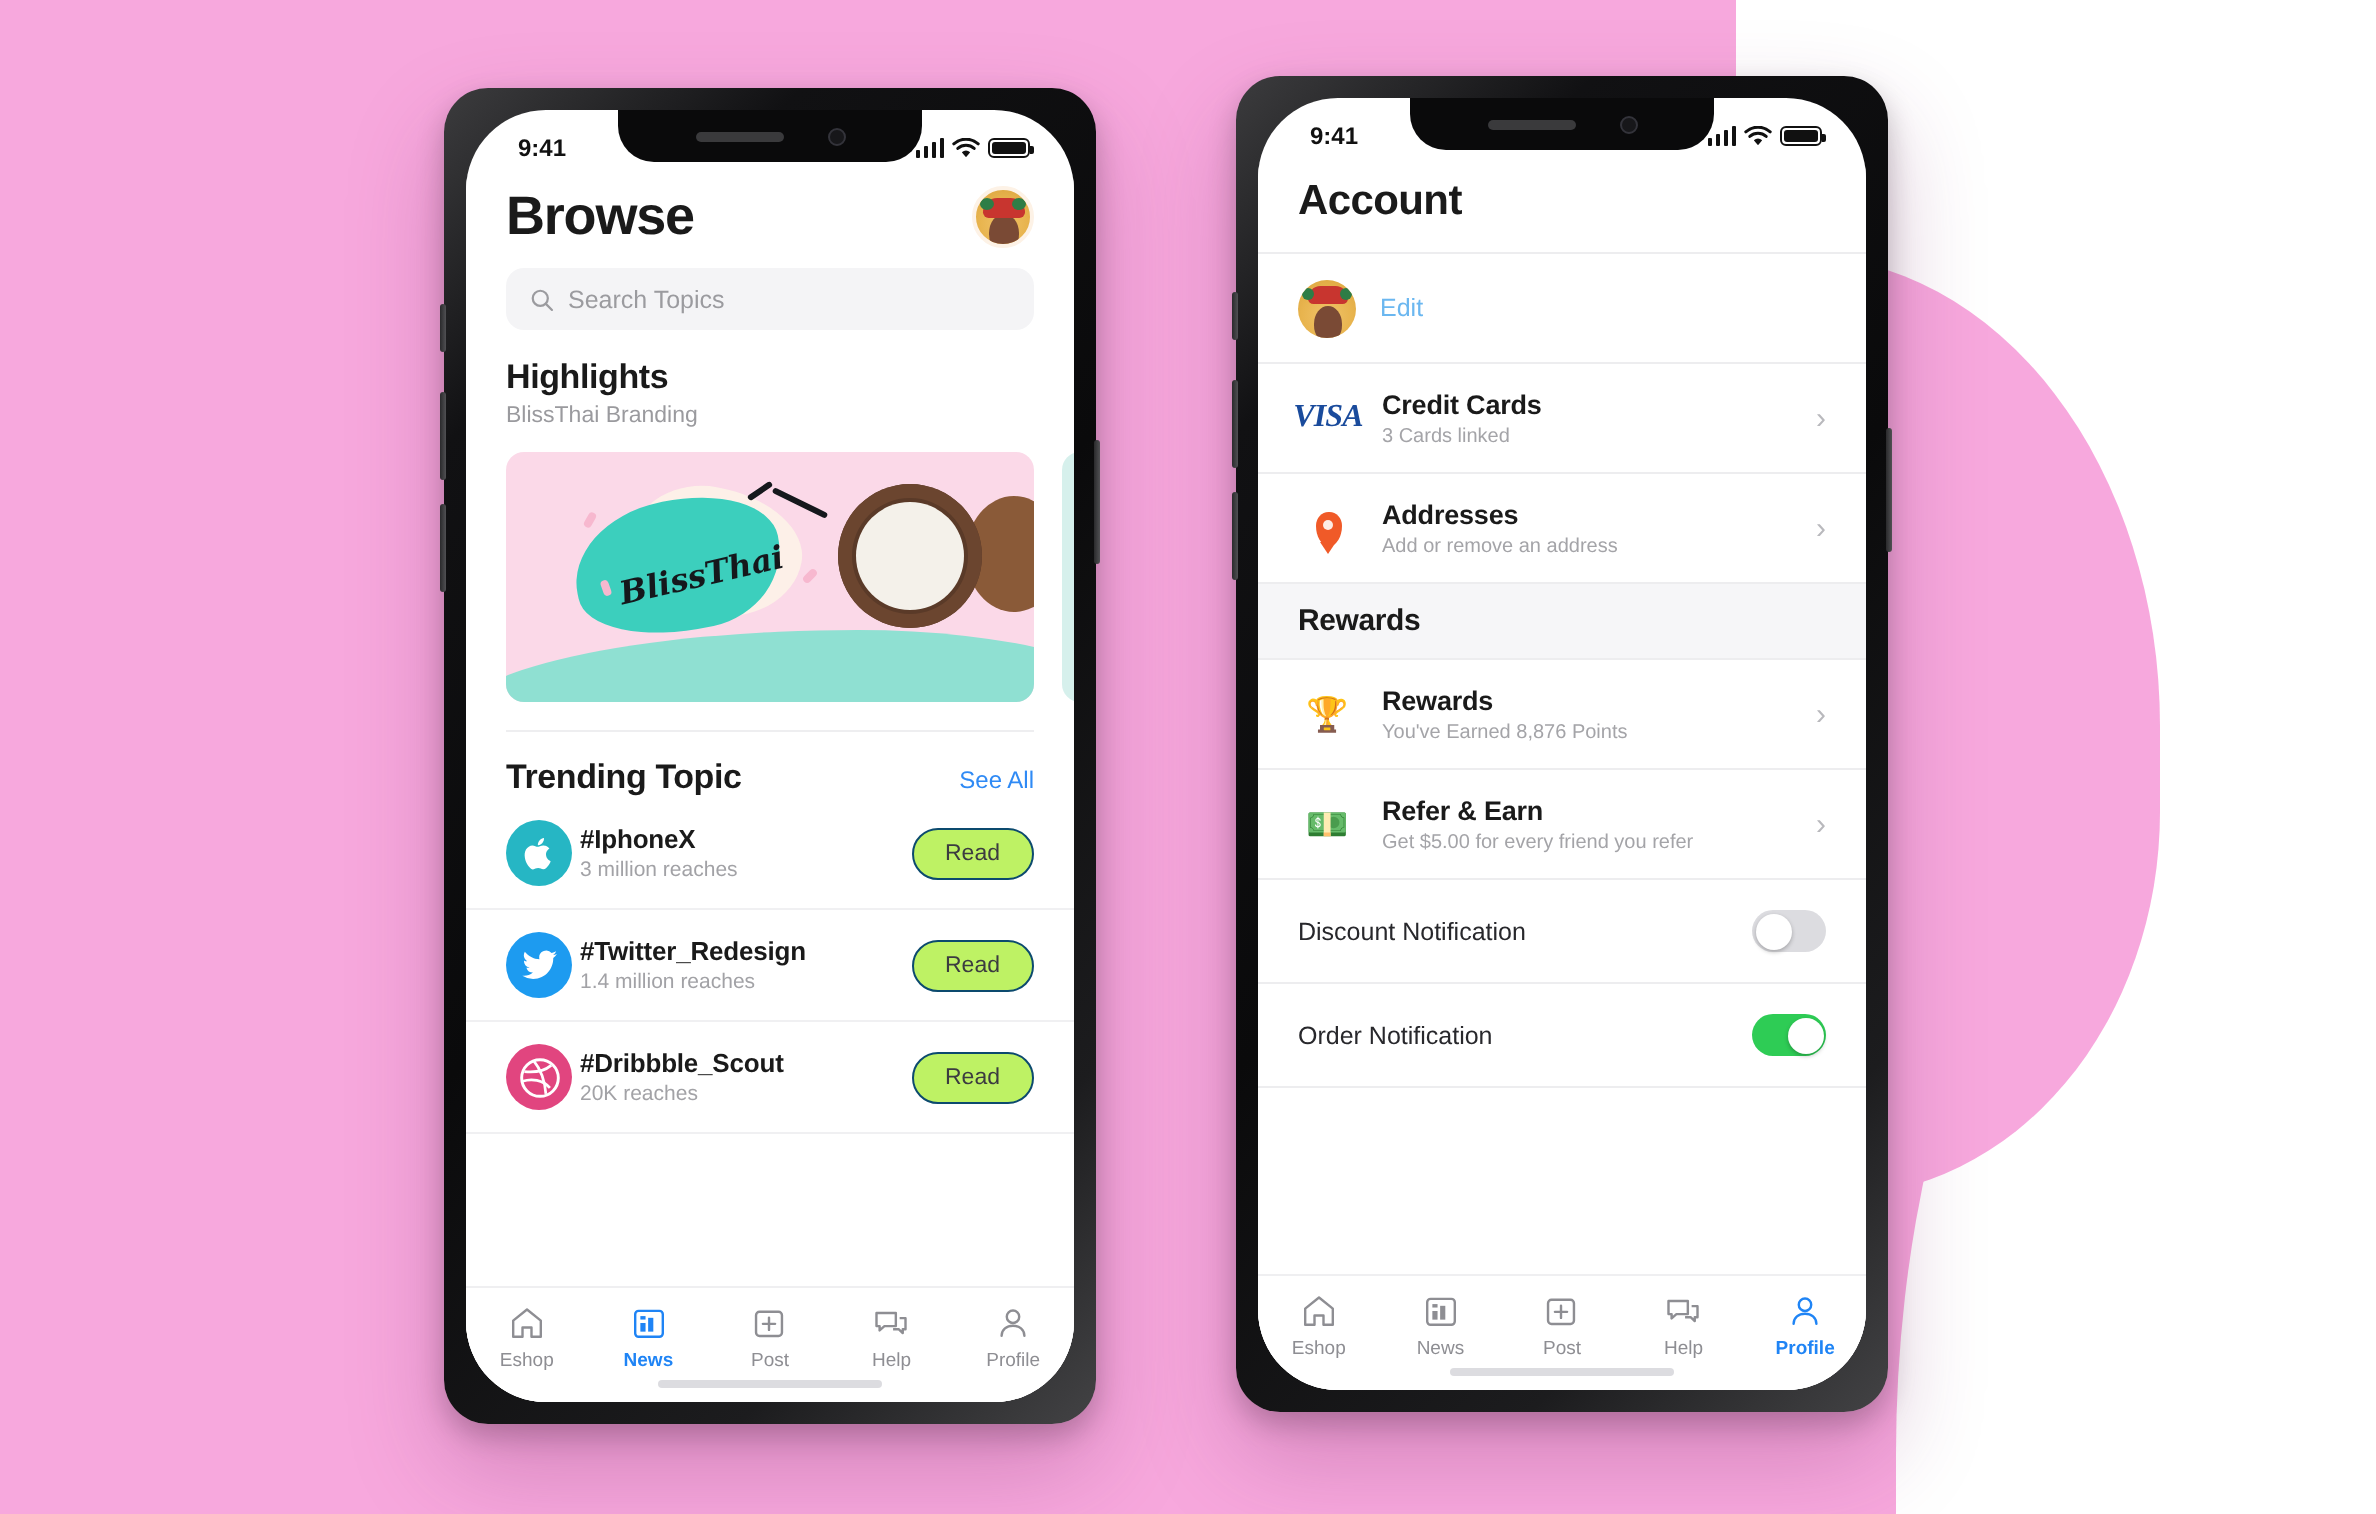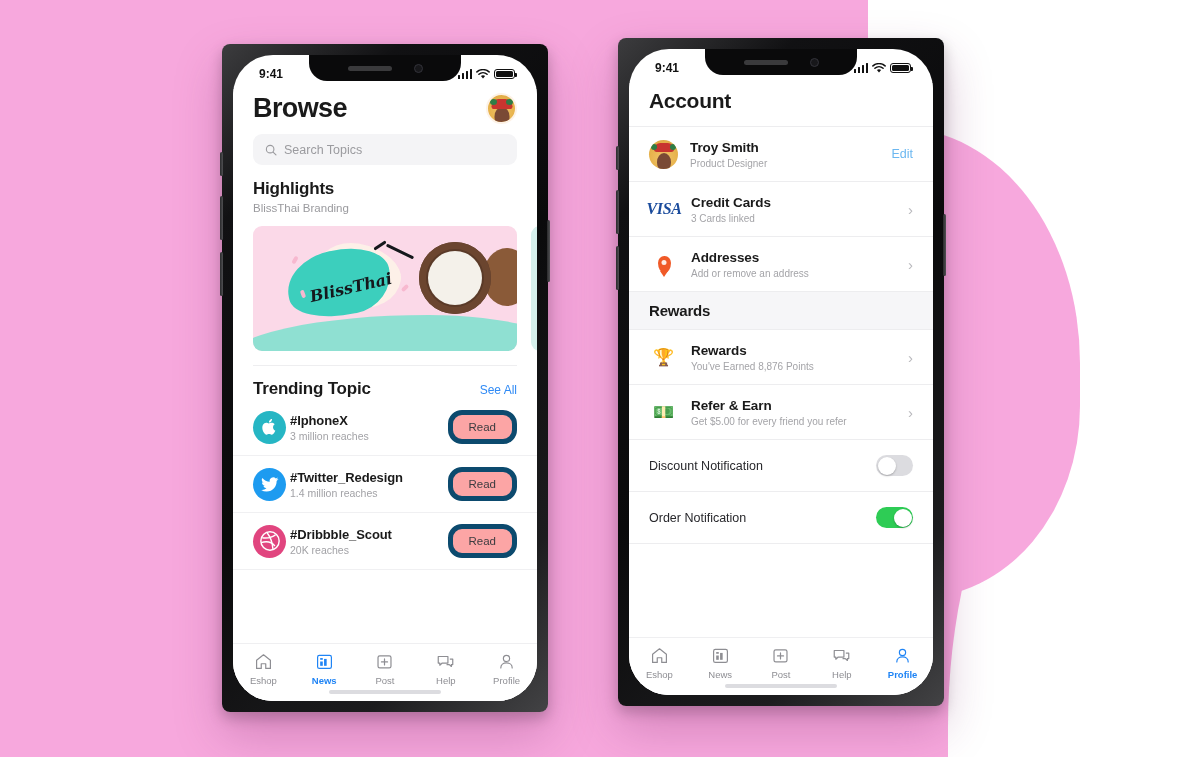--- a/index.html
+++ b/index.html
@@ -46,21 +46,21 @@
     width: 330px; height: 470px;
     background: #f7a8dd;
     border-radius: 50% 60% 54% 46% / 48% 55% 45% 52%;
   }
 
   
   .phone {
     position: absolute;
     width: 326px;
     height: 668px;
-    border-radius: 8px;
+    border-radius: 22px;
     background: linear-gradient(135deg, #3c3c3e 0%, #111113 18%, #0a0a0b 50%, #1c1c1e 82%, #434345 100%);
     padding: 11px;
     box-shadow: 0 22px 48px rgba(120,40,100,0.28), 0 6px 14px rgba(0,0,0,0.22);
   }
   #phone-browse { left: 222px; top: 44px; }
   #phone-account { left: 618px; top: 38px; }
 
   .phone-inner {
     position: relative;
     width: 100%; height: 100%;
@@ -334,25 +334,25 @@
     flex: none;
     display: flex; align-items: center; justify-content: center;
     color: #fff;
   }
   .t-text { flex: 1; min-width: 0; }
   .t-tag { font-size: 13px; font-weight: bold; color: #1a1a1a; letter-spacing: -0.1px; }
   .t-reach { font-size: 10.5px; color: #a2a2a6; margin-top: 2px; }
   .read-btn {
     flex: none;
     padding: 6px 16px;
-    border: 5px solid #0c4a6e;
+    border: 1px solid #0c4a6e;
     border-radius: 14px;
     font-size: 11.5px;
     color: #3c3c40;
-    background: #fca5a5;
+    background: #bef264;
   }
 
   
   .acct-title {
     font-size: 21px;
     font-weight: bold;
     color: #1a1a1a;
     padding: 6px 20px 13px 20px;
     letter-spacing: -0.3px;
     border-bottom: 1px solid #ededef;
@@ -722,24 +722,20 @@
 
         <div class="acct-title">Account</div>
 
         <div class="acct-row">
           <div class="acct-avatar">
             <div class="face"></div>
             <div class="wrap"></div>
             <div class="leaf l"></div>
             <div class="leaf r"></div>
           </div>
-          <div class="a-body">
-            <div class="a-title">Troy Smith</div>
-            <div class="a-sub">Product Designer</div>
-          </div>
           <div class="a-edit">Edit</div>
         </div>
 
         <div class="acct-row">
           <div class="a-icon">
             <span class="visa">VISA</span>
           </div>
           <div class="a-body">
             <div class="a-title">Credit Cards</div>
             <div class="a-sub">3 Cards linked</div>

